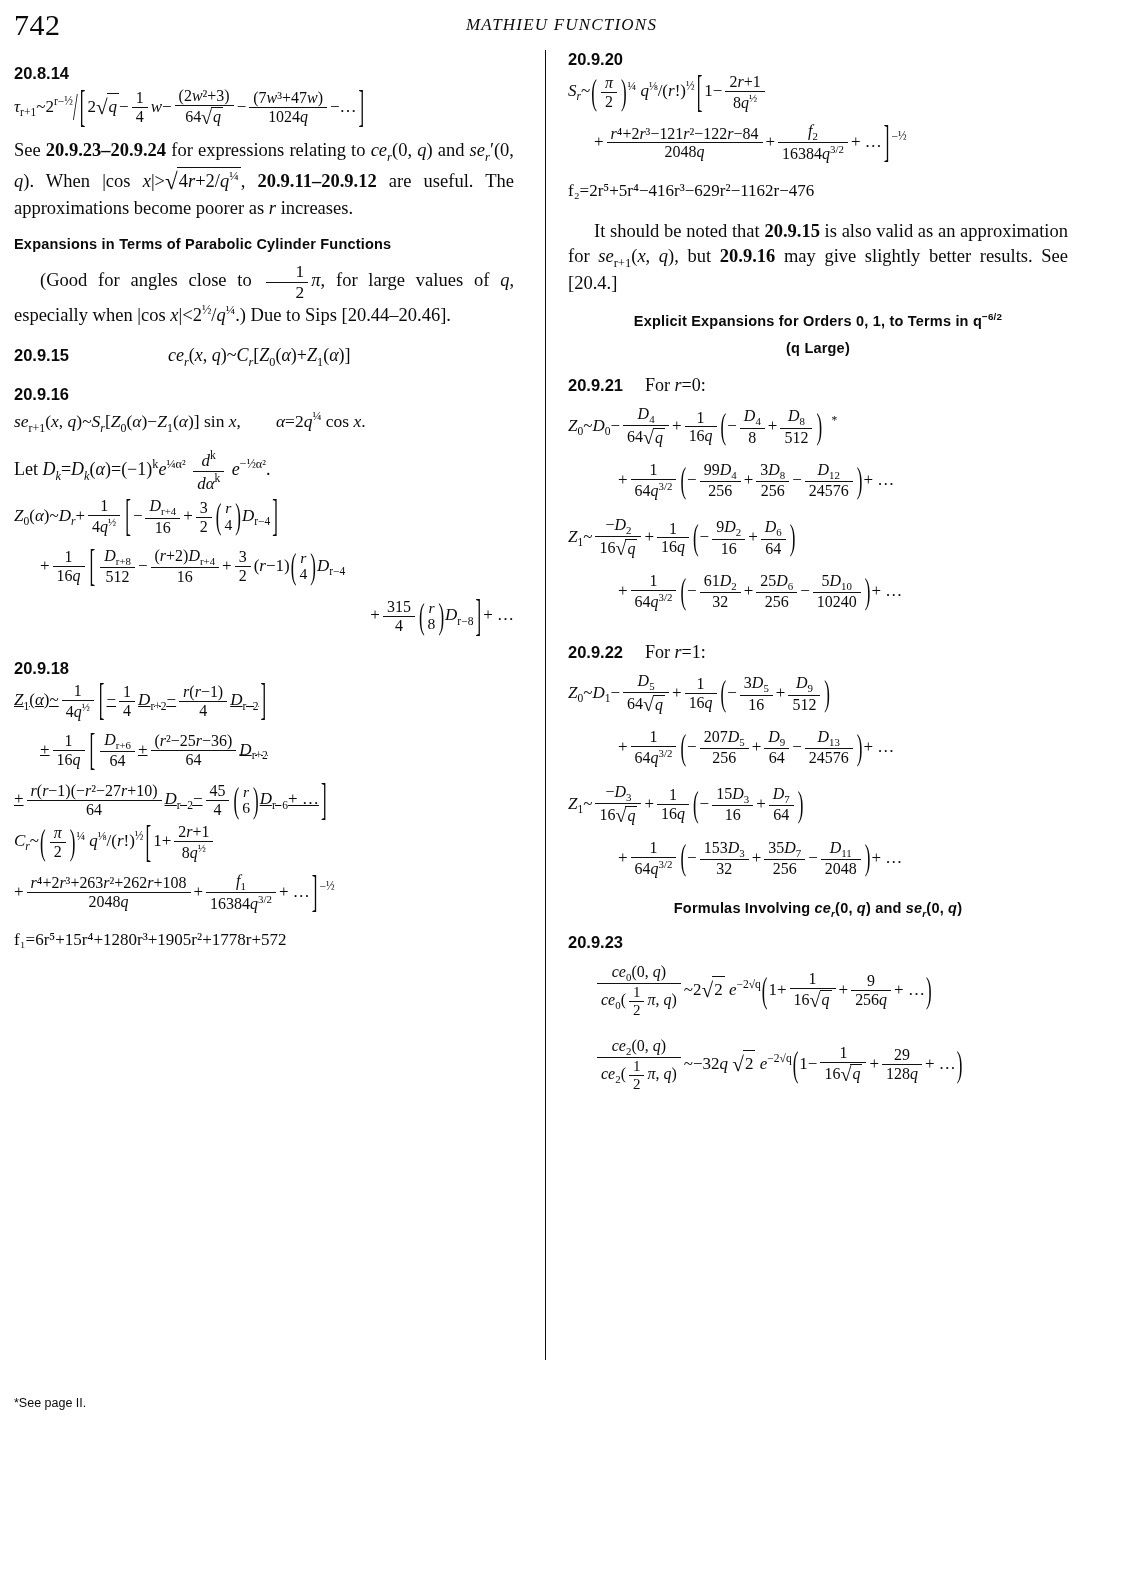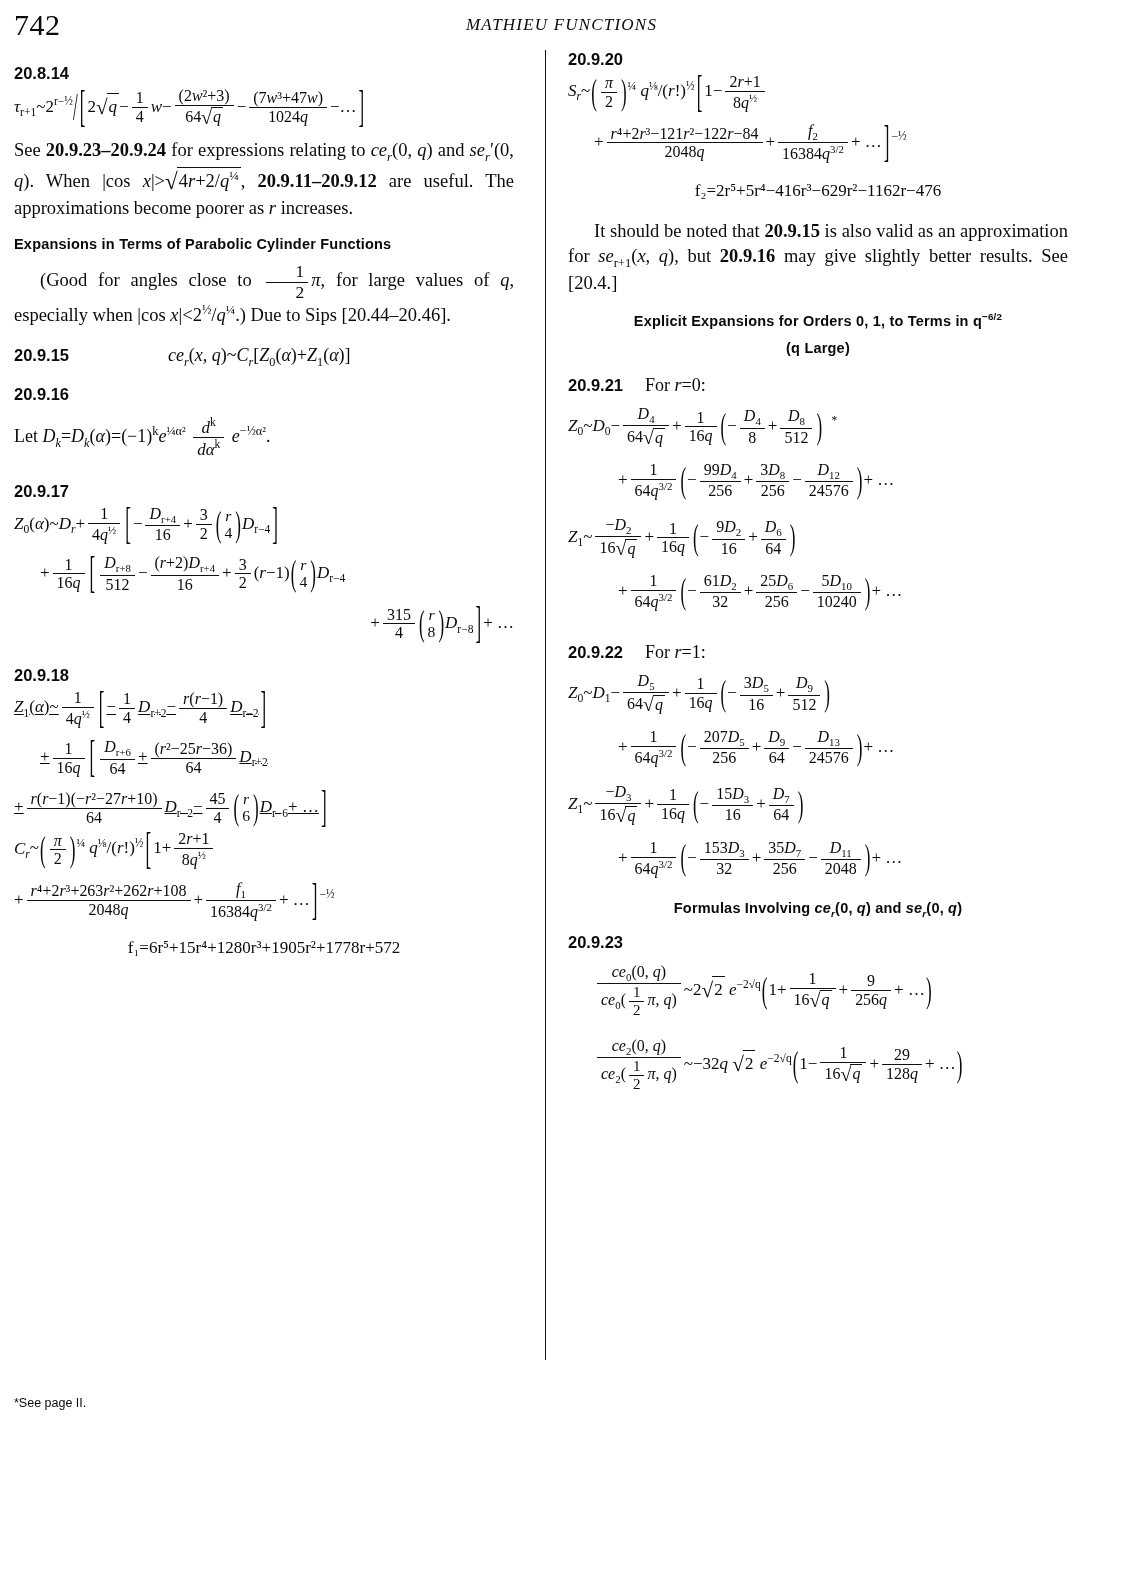--- a/index.html
+++ b/index.html
@@ -94,21 +94,21 @@
     text-align: center;
     letter-spacing: 0.2px;
   }
   .subhead.left { text-align: left; }
   .math {
     font-size: 18px;
     line-height: 1.5;
     margin: 4px 0 4px 0;
   }
   .mathline { white-space: nowrap; }
-  .center { text-align: center; }
+  .center { }
   .right { text-align: right; }
   i, .it { font-style: italic; }
   .footnote {
     position: absolute;
     left: 14px;
     top: 1396px;
     font-size: 12.5px;
     font-family: "Liberation Sans", serif;
     text-align: right;
   }
@@ -201,28 +201,31 @@
         (Good for angles close to <span class="frac"><span class="num">1</span><span>2</span></span><i>π</i>, for large values of
         <i>q</i>, especially when |cos <i>x</i>|&lt;2<span class="sup">½</span>/<i>q</i><span class="sup">¼</span>.)  Due to Sips [20.44–20.46].
       </div>
 
       <div class="eqnum" style="display:inline-block; width:120px;">20.9.15</div>
       <span class="math" style="margin-left:30px;">
         <i>ce<span class="sub">r</span></i>(<i>x</i>, <i>q</i>)~<i>C<span class="sub">r</span></i>[<i>Z</i><span class="sub">0</span>(<i>α</i>)+<i>Z</i><span class="sub">1</span>(<i>α</i>)]
       </span>
 
       <div class="eqnum">20.9.16</div>
+      <div class="math" style="font-size:17.5px;">
+        <i>se</i><span class="sub">r+1</span>(<i>x</i>, <i>q</i>)~<i>S<span class="sub">r</span></i>[<i>Z</i><span class="sub">0</span>(<i>α</i>)−<i>Z</i><span class="sub">1</span>(<i>α</i>)] sin <i>x</i>,
+        &nbsp;&nbsp;&nbsp;&nbsp;&nbsp;&nbsp; <i>α</i>=2<i>q</i><span class="sup">¼</span> cos <i>x</i>.
+      </div>
 
       <div class="math" style="margin-top:12px;">
         Let <i>D<span class="sub">k</span></i>=<i>D<span class="sub">k</span></i>(<i>α</i>)=(−1)<span class="sup">k</span><i>e</i><span class="sup">¼α²</span>
         <span class="frac"><span class="num"><i>d</i><span class="sup">k</span></span><span><i>dα</i><span class="sup">k</span></span></span>
         <i>e</i><span class="sup">−½α²</span>.
       </div>
 
-      <div class="eqnum" style="margin-top:22px;">20.9.17</div>
       <div class="math" style="font-size:17px;">
         <div class="mathline">
           <i>Z</i><span class="sub">0</span>(<i>α</i>)~<i>D<span class="sub">r</span></i>+<span class="frac"><span class="num">1</span><span>4<i>q</i><span class="sup">½</span></span></span><span class="bigbr-l">[</span>−<span class="frac"><span class="num"><i>D</i><span class="sub">r+4</span></span><span>16</span></span>+<span class="frac"><span class="num">3</span><span>2</span></span><span class="paren-l">(</span><span class="binom"><span><i>r</i></span><span>4</span></span><span class="paren-r">)</span><i>D</i><span class="sub">r−4</span><span class="bigbr-r">]</span>
         </div>
         <div class="mathline" style="margin-left:26px; margin-top:10px;">
           +<span class="frac"><span class="num">1</span><span>16<i>q</i></span></span><span class="bigbr-l">[</span><span class="frac"><span class="num"><i>D</i><span class="sub">r+8</span></span><span>512</span></span>−<span class="frac"><span class="num">(<i>r</i>+2)<i>D</i><span class="sub">r+4</span></span><span>16</span></span>+<span class="frac"><span class="num">3</span><span>2</span></span>(<i>r</i>−1)<span class="paren-l">(</span><span class="binom"><span><i>r</i></span><span>4</span></span><span class="paren-r">)</span><i>D</i><span class="sub">r−4</span>
         </div>
         <div class="mathline right" style="margin-top:12px;">
           +<span class="frac"><span class="num">315</span><span>4</span></span><span class="paren-l">(</span><span class="binom"><span><i>r</i></span><span>8</span></span><span class="paren-r">)</span><i>D</i><span class="sub">r−8</span><span class="bigbr-r">]</span>+&nbsp;…
         </div>

